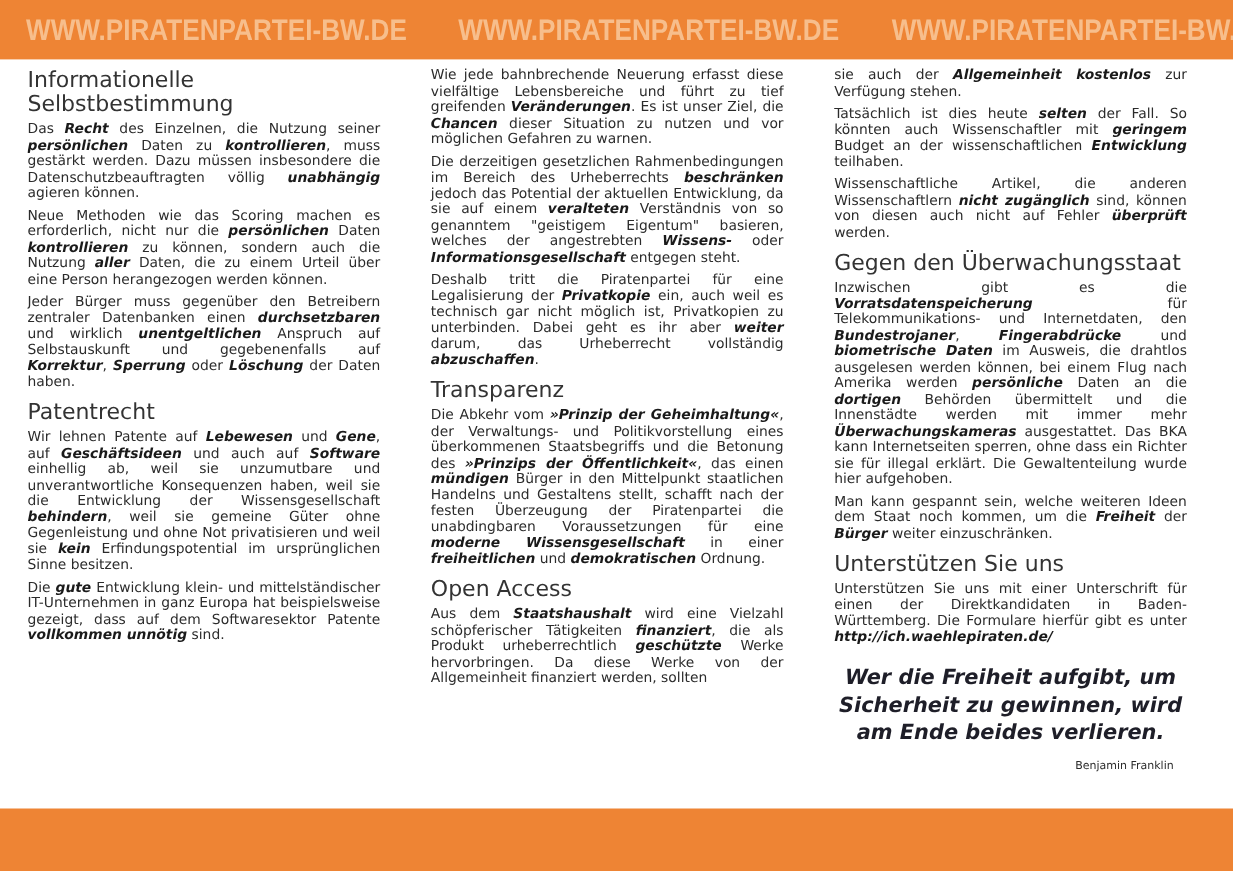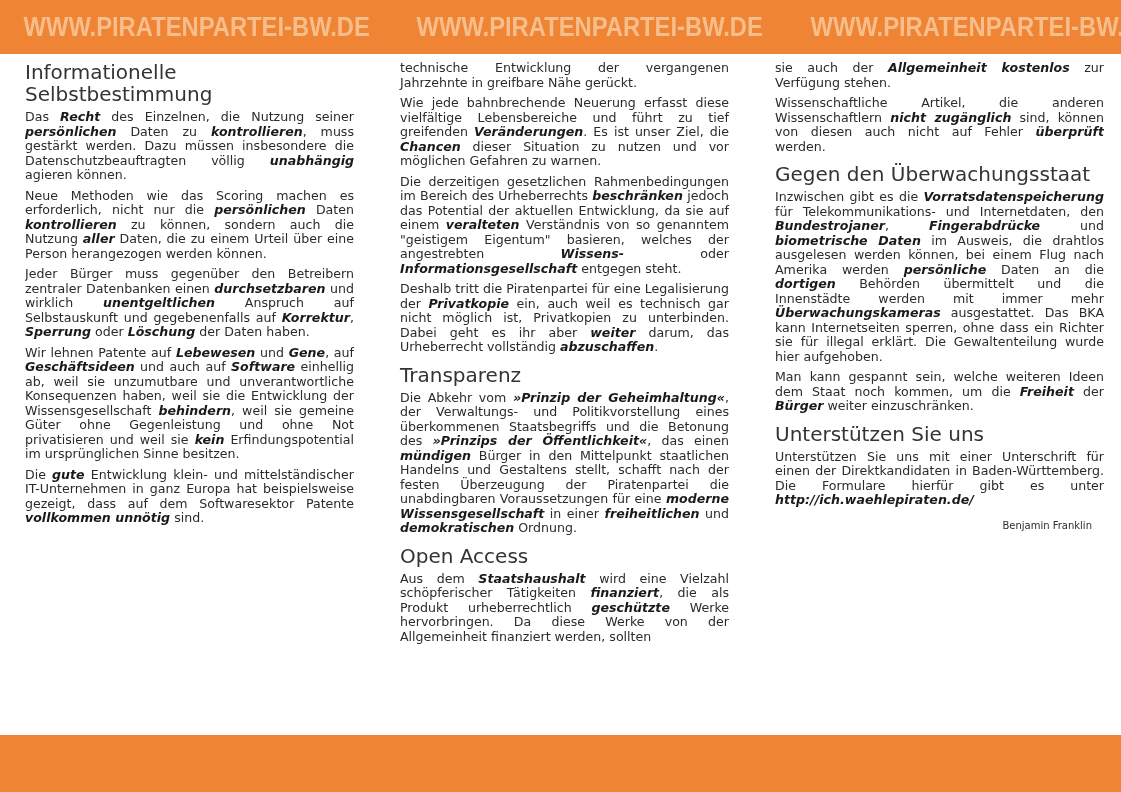--- a/index.html
+++ b/index.html
@@ -42,21 +42,21 @@
     letter-spacing: 0px;
   }
   .band-bottom {
     bottom: 0;
     height: 57px;
   }
   .content {
     position: absolute;
     top: 61px;
     left: 25px;
-    right: 17px;
+    right: 42px;
     height: 674px;
     display: flex;
     gap: 46px;
     overflow: hidden;
   }
   .col { flex: 1; min-width: 0; }
   .col h2 {
     font-size: 20px;
     font-weight: 400;
     color: var(--heading-text);
@@ -100,39 +100,41 @@
     <span class="banner-url">WWW.PIRATENPARTEI-BW.DE</span>
     <span class="banner-url">WWW.PIRATENPARTEI-BW.DE</span>
   </div>
 
   <div class="content">
     <div class="col">
         <h2>Informationelle Selbstbestimmung</h2>
         <p>Das <b>Recht</b> des Einzelnen, die Nutzung seiner <b>persönlichen</b> Daten zu <b>kontrollieren</b>, muss gestärkt werden. Dazu müssen insbesondere die Datenschutzbeauftragten völlig <b>unabhängig</b> agieren können.</p>
         <p>Neue Methoden wie das Scoring machen es erforderlich, nicht nur die <b>persönlichen</b> Daten <b>kontrollieren</b> zu können, sondern auch die Nutzung <b>aller</b> Daten, die zu einem Urteil über eine Person herangezogen werden können.</p>
         <p>Jeder Bürger muss gegenüber den Betreibern zentraler Datenbanken einen <b>durchsetzbaren</b> und wirklich <b>unentgeltlichen</b> Anspruch auf Selbstauskunft und gegebenenfalls auf <b>Korrektur</b>, <b>Sperrung</b> oder <b>Löschung</b> der Daten haben.</p>
+        <h2>Patentrecht</h2>
         <p>Wir lehnen Patente auf <b>Lebewesen</b> und <b>Gene</b>, auf <b>Geschäftsideen</b> und auch auf <b>Software</b> einhellig ab, weil sie unzumutbare und unverantwortliche Konsequenzen haben, weil sie die Entwicklung der Wissensgesellschaft <b>behindern</b>, weil sie gemeine Güter ohne Gegenleistung und ohne Not privatisieren und weil sie <b>kein</b> Erfindungspotential im ursprünglichen Sinne besitzen.</p>
         <p>Die <b>gute</b> Entwicklung klein- und mittelständischer IT-Unternehmen in ganz Europa hat beispielsweise gezeigt, dass auf dem Softwaresektor Patente <b>vollkommen unnötig</b> sind.</p>
       </div>
     <div class="col">
-        <p>technische Entwicklung der vergangenen Jahrzehnte in greifbare Nähe gerückt.</p>
         <p>Wie jede bahnbrechende Neuerung erfasst diese vielfältige Lebensbereiche und führt zu tief greifenden <b>Veränderungen</b>. Es ist unser Ziel, die <b>Chancen</b> dieser Situation zu nutzen und vor möglichen Gefahren zu warnen.</p>
         <p>Die derzeitigen gesetzlichen Rahmenbedingungen im Bereich des Urheberrechts <b>beschränken</b> jedoch das Potential der aktuellen Entwicklung, da sie auf einem <b>veralteten</b> Verständnis von so genanntem "geistigem Eigentum" basieren, welches der angestrebten <b>Wissens-</b> oder <b>Informationsgesellschaft</b> entgegen steht.</p>
         <p>Deshalb tritt die Piratenpartei für eine Legalisierung der <b>Privatkopie</b> ein, auch weil es technisch gar nicht möglich ist, Privatkopien zu unterbinden. Dabei geht es ihr aber <b>weiter</b> darum, das Urheberrecht vollständig <b>abzuschaffen</b>.</p>
         <h2>Transparenz</h2>
         <p>Die Abkehr vom <b>»Prinzip der Geheimhaltung«</b>, der Verwaltungs- und Politikvorstellung eines überkommenen Staatsbegriffs und die Betonung des <b>»Prinzips der Öffentlichkeit«</b>, das einen <b>mündigen</b> Bürger in den Mittelpunkt staatlichen Handelns und Gestaltens stellt, schafft nach der festen Überzeugung der Piratenpartei die unabdingbaren Voraussetzungen für eine <b>moderne Wissensgesellschaft</b> in einer <b>freiheitlichen</b> und <b>demokratischen</b> Ordnung.</p>
         <h2>Open Access</h2>
         <p>Aus dem <b>Staatshaushalt</b> wird eine Vielzahl schöpferischer Tätigkeiten <b>finanziert</b>, die als Produkt urheberrechtlich <b>geschützte</b> Werke hervorbringen. Da diese Werke von der Allgemeinheit finanziert werden, sollten</p>
       </div>
     <div class="col">
         <p>sie auch der <b>Allgemeinheit kostenlos</b> zur Verfügung stehen.</p>
+        <p>Tatsächlich ist dies heute <b>selten</b> der Fall. So könnten auch Wissenschaftler mit <b>geringem</b> Budget an der wissenschaftlichen <b>Entwicklung</b> teilhaben.</p>
         <p>Wissenschaftliche Artikel, die anderen Wissenschaftlern <b>nicht zugänglich</b> sind, können von diesen auch nicht auf Fehler <b>überprüft</b> werden.</p>
         <h2>Gegen den Überwachungsstaat</h2>
         <p>Inzwischen gibt es die <b>Vorratsdatenspeicherung</b> für Telekommunikations- und Internetdaten, den <b>Bundestrojaner</b>, <b>Fingerabdrücke</b> und <b>biometrische Daten</b> im Ausweis, die drahtlos ausgelesen werden können, bei einem Flug nach Amerika werden <b>persönliche</b> Daten an die <b>dortigen</b> Behörden übermittelt und die Innenstädte werden mit immer mehr <b>Überwachungskameras</b> ausgestattet. Das BKA kann Internetseiten sperren, ohne dass ein Richter sie für illegal erklärt. Die Gewaltenteilung wurde hier aufgehoben.</p>
         <p>Man kann gespannt sein, welche weiteren Ideen dem Staat noch kommen, um die <b>Freiheit</b> der <b>Bürger</b> weiter einzuschränken.</p>
         <h2>Unterstützen Sie uns</h2>
         <p>Unterstützen Sie uns mit einer Unterschrift für einen der Direktkandidaten in Baden-Württemberg. Die Formulare hierfür gibt es unter <b>http://ich.waehlepiraten.de/</b></p>
+        <div class="quote">Wer die Freiheit aufgibt, um Sicherheit zu gewinnen, wird am Ende beides verlieren.</div>
         <div class="attribution">Benjamin Franklin</div>
       </div>
   </div>
 
   <div class="band band-bottom"></div>
 </div>
 
 </body></html>

